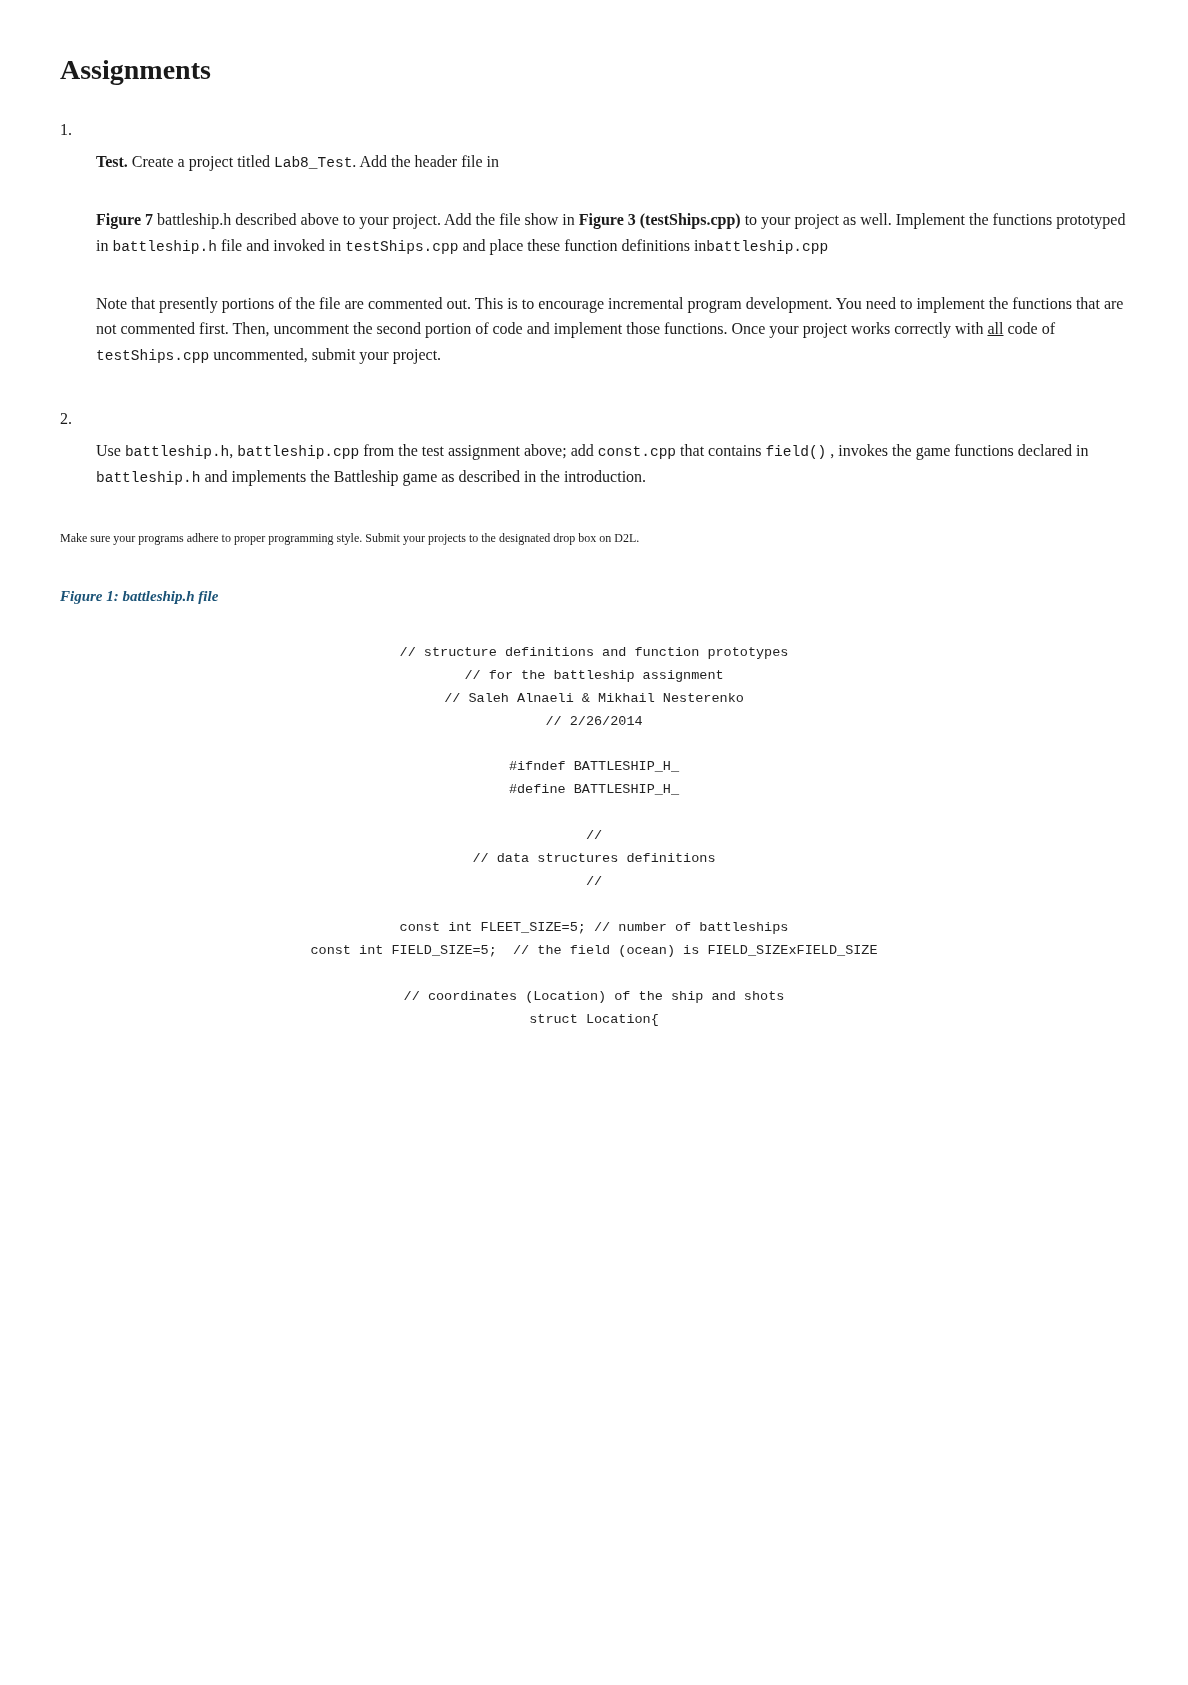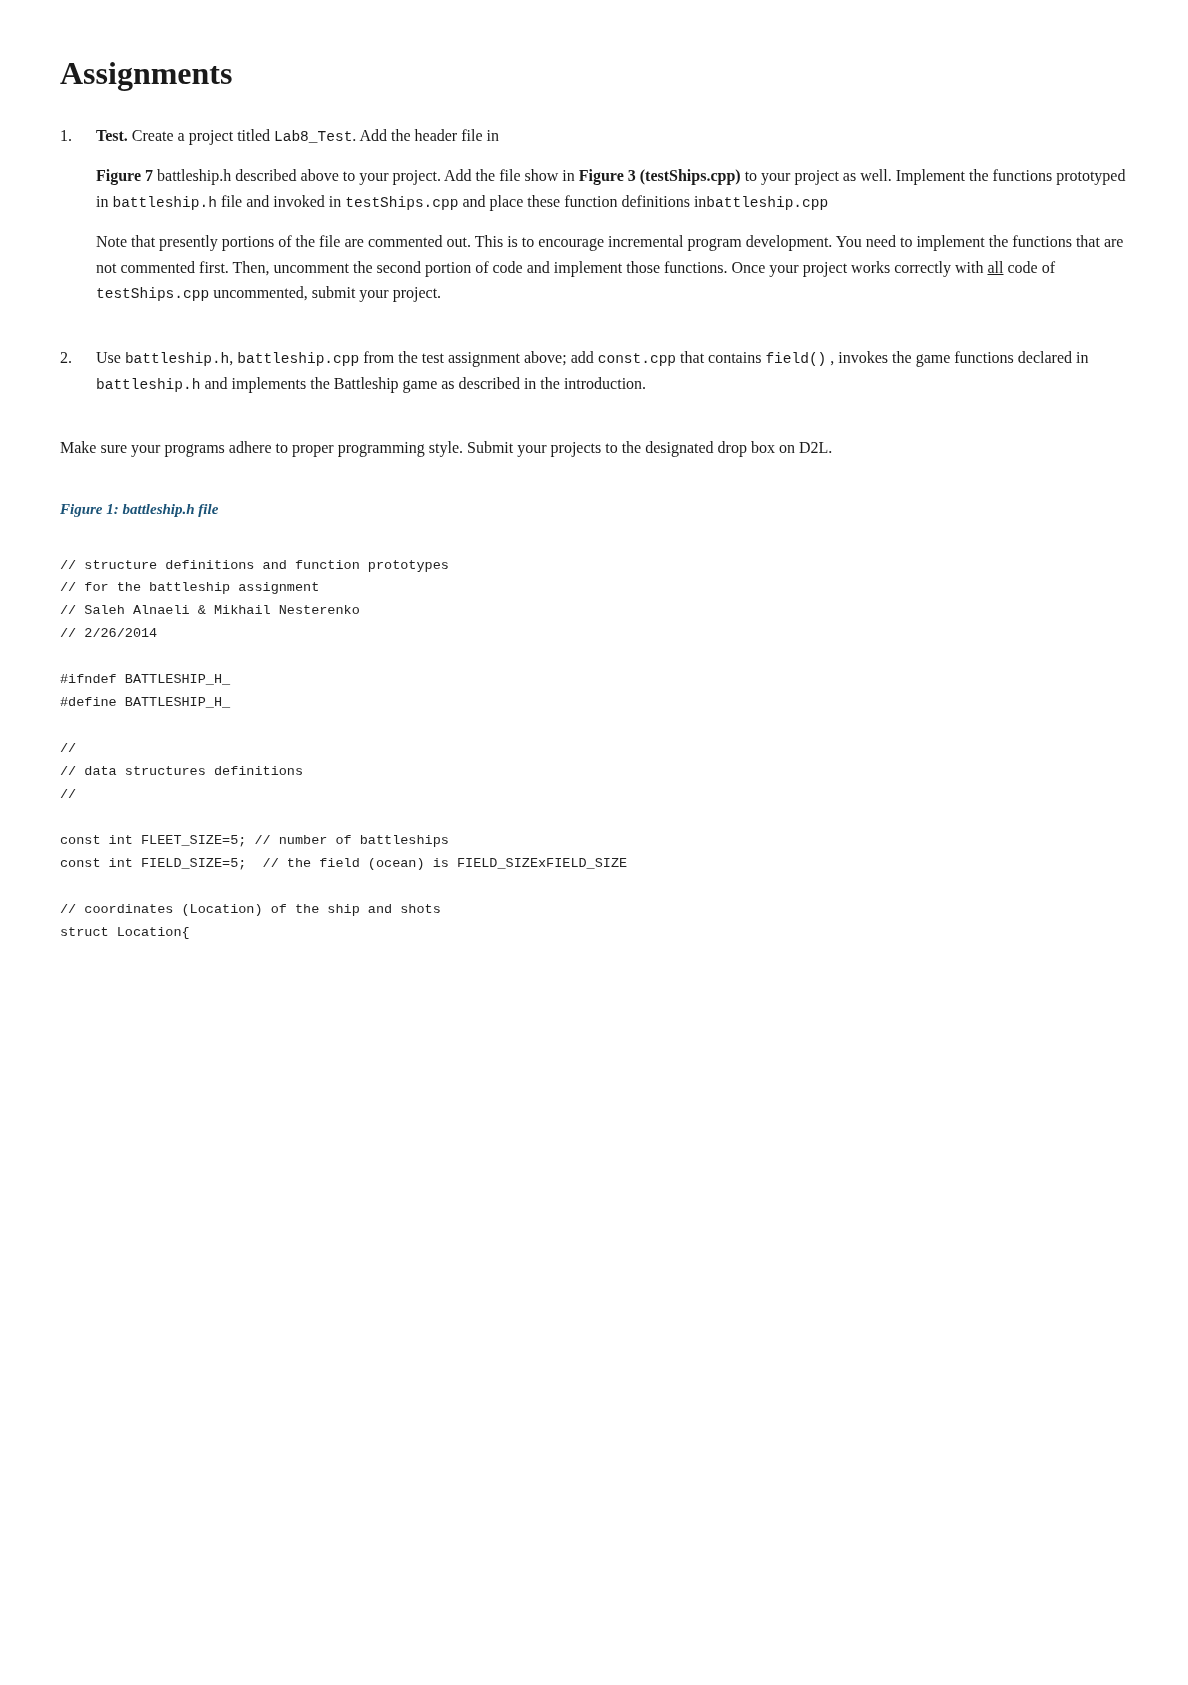--- a/index.html
+++ b/index.html
@@ -12,21 +12,21 @@
       background: #ffffff;
       font-family: Georgia, 'Times New Roman', serif;
       font-size: 16px;
       color: #1a1a1a;
       padding: 48px 60px;
       max-width: 1188px;
       line-height: 1.6;
     }
 
     h1.page-title {
-      font-size: 32px;
+      font-size: 28px;
       font-weight: 700;
       margin-bottom: 24px;
       font-family: Georgia, serif;
     }
 
     .assignments-list {
       list-style: none;
       padding: 0;
     }
 
@@ -40,58 +40,60 @@
       font-weight: 400;
       min-width: 24px;
     }
 
     .list-content {
       flex: 1;
     }
 
     .list-content p {
       margin-bottom: 14px;
+      margin-top: 32px;
     }
 
     .bold-label {
       font-weight: 700;
     }
 
     code, .inline-code {
       font-family: 'Courier New', Courier, monospace;
       font-size: 14.5px;
       background: transparent;
     }
 
     .figure-ref-bold {
       font-weight: 700;
     }
 
     .bottom-note {
       margin-top: 20px;
       margin-bottom: 36px;
-      font-size: 16px;
+      font-size: 12px;
       line-height: 1.6;
     }
 
     .figure-caption {
       font-style: italic;
       font-weight: 700;
       color: #1a5276;
       margin-bottom: 34px;
       font-size: 15px;
     }
 
     .code-block {
       font-family: 'Courier New', Courier, monospace;
       font-size: 13.5px;
       line-height: 1.7;
       color: #222;
       white-space: pre;
       background: #fff;
+      text-align: center;
     }
 
     .underline {
       text-decoration: underline;
     }
   </style>
 </head>
 <body>
 
 <h1 class="page-title">Assignments</h1>

